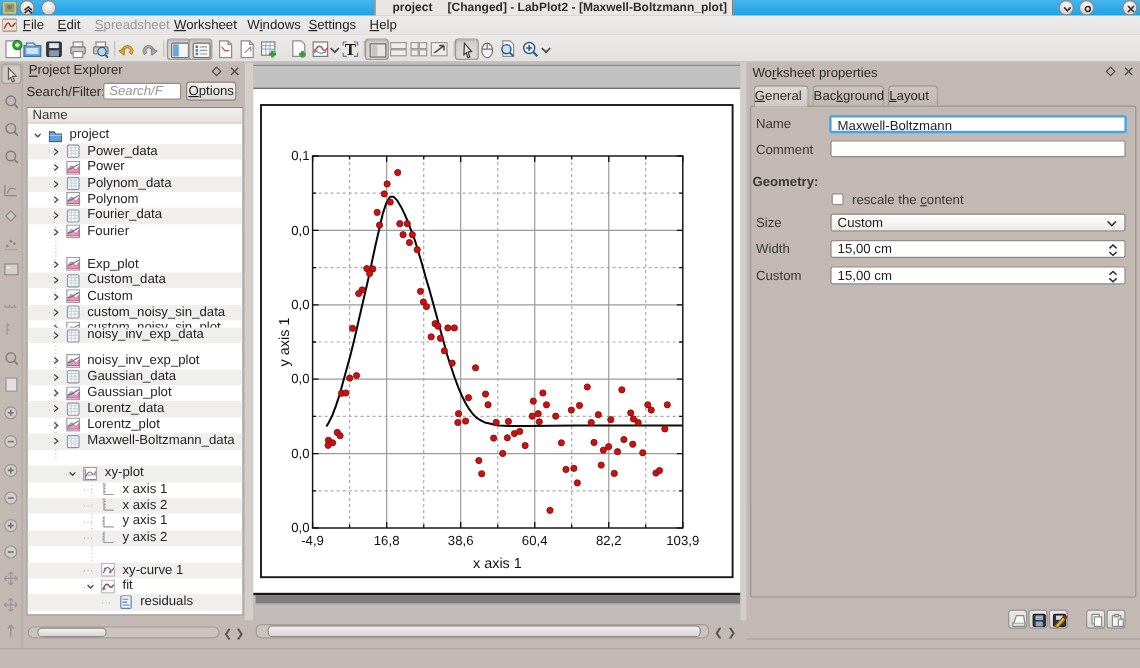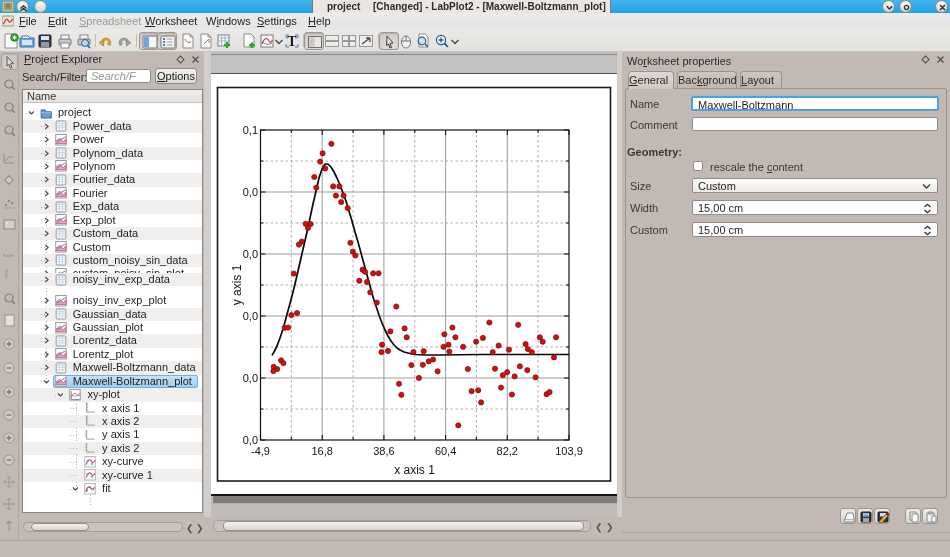--- a/index.html
+++ b/index.html
@@ -491,31 +491,20 @@
 <svg class="exp" style="left:18.7px;top:0" width="9" height="13">
         <path d="M3.2 4 L6.2 6.5 L3.2 9" fill="none" stroke="#4a4a4a" stroke-width="1.1"></path>
       </svg>
 <svg class="ticon" style="left:31.7px" width="12" height="13" viewBox="0 0 12 12.5">
         <rect x="0.5" y="0.5" width="11" height="11" fill="#fdfdfd" stroke="#9a9a9a"></rect>
         <path d="M1 10 C3 4,5 3,7 7 C8.5 9.6,10 6,11 5 L11 10 Z" fill="#e8a0b8" stroke="#c2507e" stroke-width=".8"></path>
         <path d="M1 7 C4 9,7 4,11 3" stroke="#4a7ab0" fill="none"></path>
       </svg>
 <span class="lbl" style="left:49.7px">Fourier</span>
 </div>
-<div class="trow alt" style="top:110.24px">
-<div class="hstub" style="left:17.7px;top:6.5px;width:8px"></div>
-<svg class="exp" style="left:18.7px;top:0" width="9" height="13">
-        <path d="M3.2 4 L6.2 6.5 L3.2 9" fill="none" stroke="#4a4a4a" stroke-width="1.1"></path>
-      </svg>
-<svg class="ticon" style="left:31.7px" width="12" height="13" viewBox="0 0 12 12.5">
-        <rect x="1" y="1" width="10" height="10.5" rx="1" fill="#fbfbfb" stroke="#8f8f8f"></rect>
-        <path d="M1 3.4h10M1 5.8h10M1 8.2h10M4.3 1v10M7.6 1v10" stroke="#b8cfe4" stroke-width=".8"></path>
-      </svg>
-<span class="lbl" style="left:49.7px">Exp_data</span>
-</div>
 <div class="trow" style="top:123.66px">
 <div class="hstub" style="left:17.7px;top:6.5px;width:8px"></div>
 <svg class="exp" style="left:18.7px;top:0" width="9" height="13">
         <path d="M3.2 4 L6.2 6.5 L3.2 9" fill="none" stroke="#4a4a4a" stroke-width="1.1"></path>
       </svg>
 <svg class="ticon" style="left:31.7px" width="12" height="13" viewBox="0 0 12 12.5">
         <rect x="0.5" y="0.5" width="11" height="11" fill="#fdfdfd" stroke="#9a9a9a"></rect>
         <path d="M1 10 C3 4,5 3,7 7 C8.5 9.6,10 6,11 5 L11 10 Z" fill="#e8a0b8" stroke="#c2507e" stroke-width=".8"></path>
         <path d="M1 7 C4 9,7 4,11 3" stroke="#4a7ab0" fill="none"></path>
       </svg>
@@ -639,33 +628,20 @@
 <div class="trow alt" style="top:271.28px">
 <div class="hstub" style="left:17.7px;top:6.5px;width:8px"></div>
 <svg class="exp" style="left:18.7px;top:0" width="9" height="13">
         <path d="M3.2 4 L6.2 6.5 L3.2 9" fill="none" stroke="#4a4a4a" stroke-width="1.1"></path>
       </svg>
 <svg class="ticon" style="left:31.7px" width="12" height="13" viewBox="0 0 12 12.5">
         <rect x="1" y="1" width="10" height="10.5" rx="1" fill="#fbfbfb" stroke="#8f8f8f"></rect>
         <path d="M1 3.4h10M1 5.8h10M1 8.2h10M4.3 1v10M7.6 1v10" stroke="#b8cfe4" stroke-width=".8"></path>
       </svg>
 <span class="lbl" style="left:49.7px">Maxwell-Boltzmann_data</span>
-</div>
-<div class="trow" style="top:284.70px">
-<div class="hstub" style="left:17.7px;top:6.5px;width:8px"></div>
-<div class="tsel" style="left:29.7px;top:0px;width:145px;height:13px"></div>
-<svg class="exp" style="left:18.7px;top:0" width="9" height="13">
-        <path d="M2 5.5 L4.5 8 L7 5.5" fill="none" stroke="#4a4a4a" stroke-width="1.1"></path>
-      </svg>
-<svg class="ticon" style="left:31.7px" width="12" height="13" viewBox="0 0 12 12.5">
-        <rect x="0.5" y="0.5" width="11" height="11" fill="#fdfdfd" stroke="#9a9a9a"></rect>
-        <path d="M1 10 C3 4,5 3,7 7 C8.5 9.6,10 6,11 5 L11 10 Z" fill="#e8a0b8" stroke="#c2507e" stroke-width=".8"></path>
-        <path d="M1 7 C4 9,7 4,11 3" stroke="#4a7ab0" fill="none"></path>
-      </svg>
-<span class="lbl" style="left:49.7px">Maxwell-Boltzmann_plot</span>
 </div>
 <div class="trow alt" style="top:298.12px">
 <div class="hstub" style="left:32.4px;top:6.5px;width:8px"></div>
 <svg class="exp" style="left:33.4px;top:0" width="9" height="13">
         <path d="M2 5.5 L4.5 8 L7 5.5" fill="none" stroke="#4a4a4a" stroke-width="1.1"></path>
       </svg>
 <svg class="ticon" style="left:46.4px" width="12" height="13" viewBox="0 0 12 12.5">
         <rect x="0.5" y="0.5" width="11" height="11" fill="#fdfdfd" stroke="#9a9a9a"></rect>
         <path d="M2 11 V2 M2 11 H11" stroke="#8a8a8a"></path>
         <path d="M2 9 C4 4,6 3.5,8 6 C9.5 8,10.5 5,11 4" stroke="#c2507e" fill="none"></path>
@@ -695,29 +671,20 @@
         <path d="M2.5 1 V10.5 H11 M2.5 3h-1.4M2.5 5.5h-1.4M2.5 8h-1.4" stroke="#9a9a9a" fill="none"></path>
       </svg>
 <span class="lbl" style="left:79.1px">y axis 1</span>
 </div>
 <div class="trow alt" style="top:351.80px">
 <div class="hstub" style="left:47.1px;top:6.5px;width:8px"></div>
 <svg class="ticon" style="left:61.1px" width="12" height="13" viewBox="0 0 12 12.5">
         <path d="M2.5 1 V10.5 H11 M2.5 3h-1.4M2.5 5.5h-1.4M2.5 8h-1.4" stroke="#9a9a9a" fill="none"></path>
       </svg>
 <span class="lbl" style="left:79.1px">y axis 2</span>
-</div>
-<div class="trow" style="top:365.22px">
-<div class="hstub" style="left:47.1px;top:6.5px;width:8px"></div>
-<svg class="ticon" style="left:61.1px" width="12" height="13" viewBox="0 0 12 12.5">
-        <rect x="0.5" y="0.5" width="11" height="11" fill="#fdfdfd" stroke="#b5b5b5"></rect>
-        <path d="M2 9 C4 3,6 3,8 6 C9.5 8,10.5 5,11 4.5" stroke="#c2507e" fill="none" stroke-width="1.1"></path>
-        <path d="M2.5 4.5l2 2M4.5 4.5l-2 2M7 7l2 2M9 7l-2 2" stroke="#4a7ab0" stroke-width=".9"></path>
-      </svg>
-<span class="lbl" style="left:79.1px">xy-curve</span>
 </div>
 <div class="trow alt" style="top:378.64px">
 <div class="hstub" style="left:47.1px;top:6.5px;width:8px"></div>
 <svg class="ticon" style="left:61.1px" width="12" height="13" viewBox="0 0 12 12.5">
         <rect x="0.5" y="0.5" width="11" height="11" fill="#fdfdfd" stroke="#b5b5b5"></rect>
         <path d="M2 9 C4 3,6 3,8 6 C9.5 8,10.5 5,11 4.5" stroke="#c2507e" fill="none" stroke-width="1.1"></path>
         <path d="M2.5 4.5l2 2M4.5 4.5l-2 2M7 7l2 2M9 7l-2 2" stroke="#4a7ab0" stroke-width=".9"></path>
       </svg>
 <span class="lbl" style="left:79.1px">xy-curve 1</span>
 </div>
@@ -727,20 +694,28 @@
         <path d="M2 5.5 L4.5 8 L7 5.5" fill="none" stroke="#4a4a4a" stroke-width="1.1"></path>
       </svg>
 <svg class="ticon" style="left:61.1px" width="12" height="13" viewBox="0 0 12 12.5">
         <rect x="0.5" y="0.5" width="11" height="11" fill="#fdfdfd" stroke="#b5b5b5"></rect>
         <path d="M1.5 9 C3.5 3,5.5 3,7.5 6 C9 8.2,10 5,11 4.5" stroke="#b03a3a" fill="none" stroke-width="1.2"></path>
         <circle cx="3" cy="8" r=".9" fill="#4a7ab0"></circle>
         <circle cx="6" cy="4.5" r=".9" fill="#4a7ab0"></circle>
         <circle cx="9" cy="6.5" r=".9" fill="#4a7ab0"></circle>
       </svg>
 <span class="lbl" style="left:79.1px">fit</span>
+</div>
+<div class="trow alt" style="top:405.48px">
+<div class="hstub" style="left:61.8px;top:6.5px;width:8px"></div>
+<svg class="ticon" style="left:75.8px" width="12" height="13" viewBox="0 0 12 12.5">
+        <rect x="1.5" y="0.5" width="9" height="11" rx="1" fill="#eef3f8" stroke="#5a82aa"></rect>
+        <path d="M3 8.5h6M3 6h4M3 3.5h5" stroke="#5a82aa"></path>
+      </svg>
+<span class="lbl" style="left:93.8px">residuals</span>
 </div>
 </div>
 <div class="sbtrack" style="left:23px;top:522px;width:160px;height:10px"></div>
 <div class="sbhandle" style="left:31px;top:523px;width:58px;height:8px"></div>
 <span class="sbarr" style="left:186px;top:523px">❮</span>
 <span class="sbarr" style="left:196px;top:523px">❯</span>
 <div id="viewport" class="abs"></div>
 <div id="vtopband" class="abs"></div>
 <div id="page" class="abs">
 <svg class="abs" style="left:0;top:0" width="406" height="410" viewBox="0 0 406 410">

